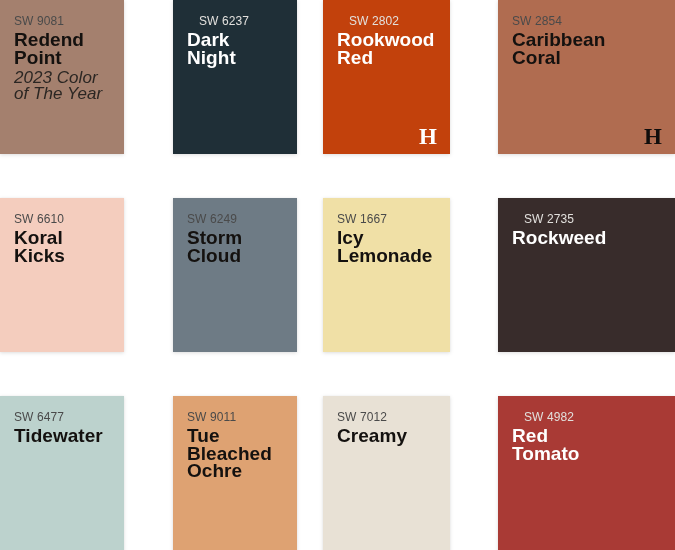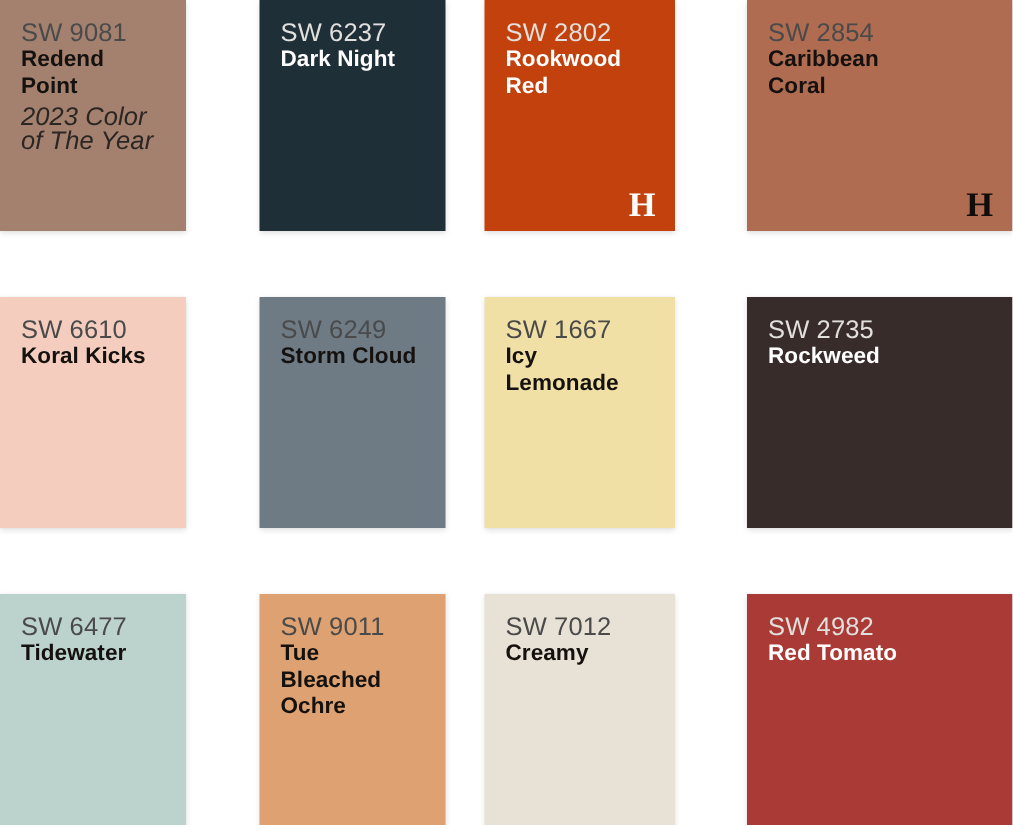--- a/index.html
+++ b/index.html
@@ -46,29 +46,29 @@
   .swatch {
     position: relative;
     width: 100%;
     height: 100%;
     box-sizing: border-box;
     padding: 13px 14px 10px 14px;
     box-shadow: 0 1px 4px rgba(0,0,0,0.13), 0 0 1px rgba(0,0,0,0.06);
   }
 
   .swatch-code {
-    font-size: 17px;
+    font-size: 12px;
     line-height: 17px;
     letter-spacing: 0.1px;
     margin: 0 0 1px 0;
     font-weight: 400;
   }
 
   .swatch-name {
-    font-size: 15px;
+    font-size: 19px;
     line-height: 17.5px;
     font-weight: 700;
     letter-spacing: 0.05px;
     margin: 0;
     max-width: 100px;
   }
 
   .swatch-note {
     font-size: 17px;
     line-height: 16px;
@@ -88,21 +88,21 @@
     line-height: 1;
     letter-spacing: 0;
   }
 
   
   .tone-dark .swatch-code { color: #4a4a4a; }
   .tone-dark .swatch-name { color: #14110f; }
   .tone-dark .swatch-note { color: #2b2623; }
   .tone-dark .swatch-badge { color: #100d0c; }
 
-  .tone-light .swatch-code { color: #e2e0dd; }
+  .tone-light .swatch-code { color: #e2e0dd; margin-left: 12px; }
   .tone-light .swatch-name { color: #ffffff; }
   .tone-light .swatch-badge { color: #ffffff; }
 </style>
 </head>
 <body>
 
 <div id="swatch-grid" style="background: rgb(255, 255, 255);">
     <div class="swatch-cell col-1">
       <div class="swatch tone-dark" style="background: rgb(164, 128, 110);">
         <div class="swatch-code">SW 9081</div>

